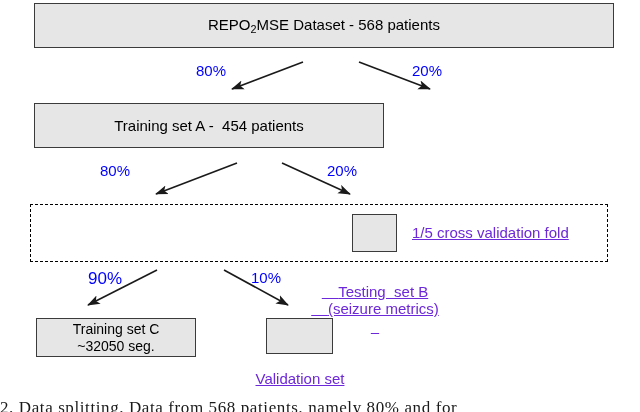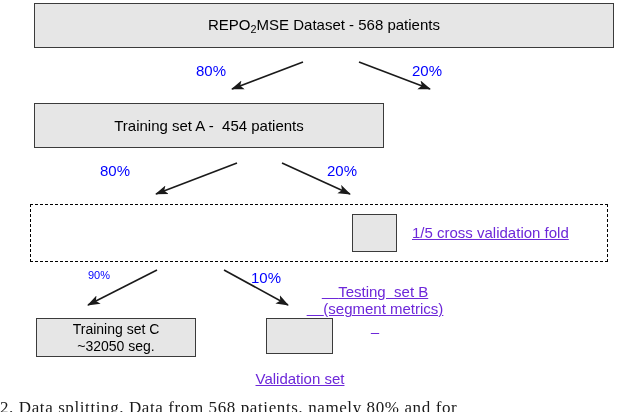--- a/index.html
+++ b/index.html
@@ -100,24 +100,24 @@
 
 
   <div class="box" style="left:352px; top:214px; width:45px; height:38px; font-size:15px;">
     <span></span>
   </div>
 
   <div class="plain-label" style="left:412px; top:224px; width:190px; text-align:left; font-size:15px;">1/5 cross validation fold</div>
 
   <div class="plain-label" style="left:300px; top:265px; width:150px; font-size:15px;">
     <span class="l2">Testing  set B</span>
-    <span class="l2">(segment metrics)</span>
+    <span class="l2">(seizure metrics)</span>
   </div>
 
-  <div class="pct" style="left:88px; top:269px; font-size:11px;">90%</div>
+  <div class="pct" style="left:88px; top:269px; font-size:17px;">90%</div>
   <div class="pct" style="left:251px; top:269px; font-size:15px;">10%</div>
 
   <div class="box" style="left:36px; top:318px; width:160px; height:39px; font-size:14px;">
     <span class="lines">
       <span class="l2">Training set C</span>
       <span class="l2">~32050 seg.</span>
     </span>
   </div>
 
   <div class="box" style="left:266px; top:318px; width:67px; height:36px; font-size:14px;">

